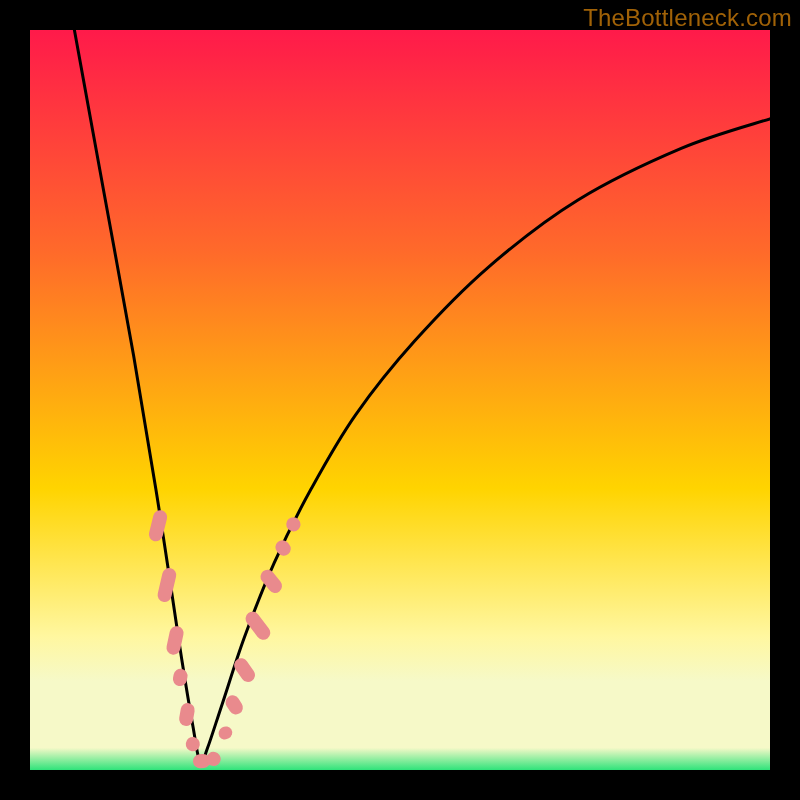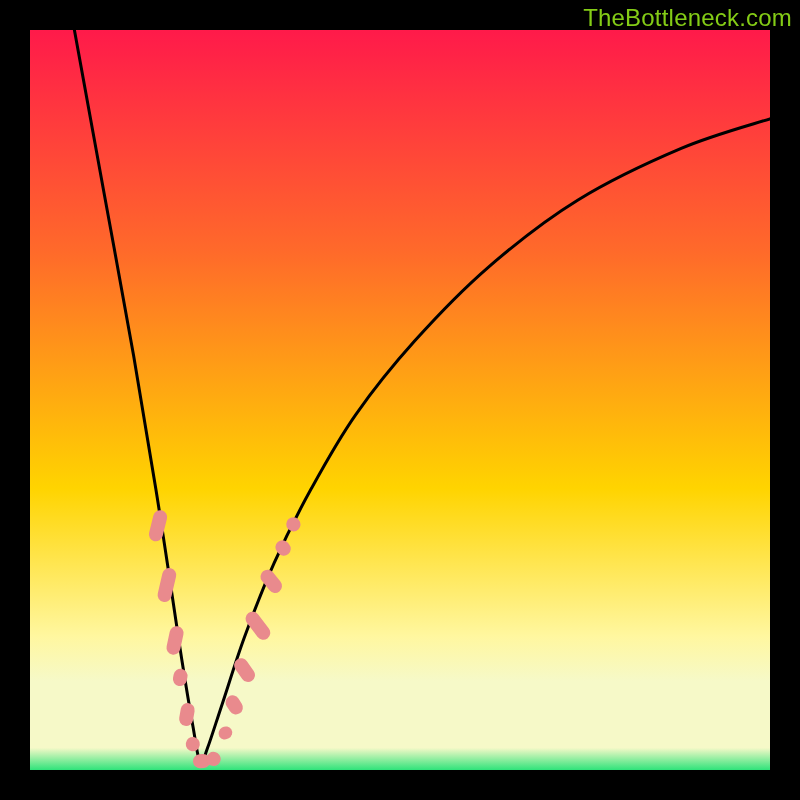--- a/index.html
+++ b/index.html
@@ -30,21 +30,21 @@
     inset: 0;
   }
   .curve-svg {
     position: absolute;
     inset: 0;
   }
   .watermark {
     position: absolute;
     top: 4px;
     right: 8px;
-    color: #84cc16;
+    color: #a16207;
     font-size: 24px;
     font-weight: 400;
     letter-spacing: 0.2px;
     white-space: nowrap;
   }
 </style>
 </head>
 <body>
 
 <div class="stage">

